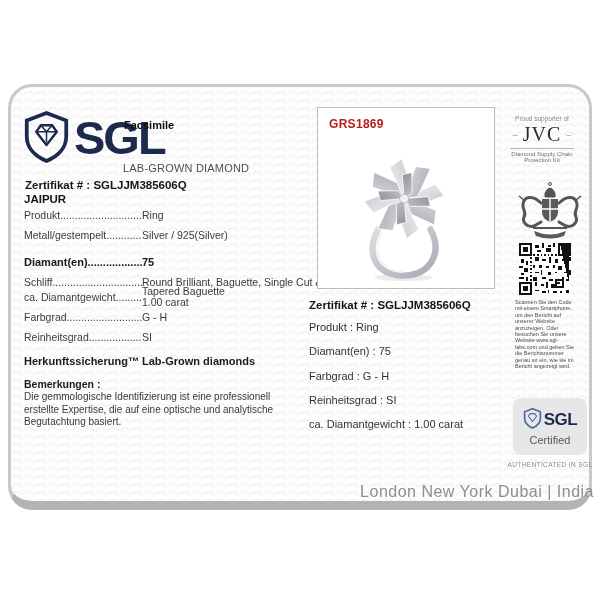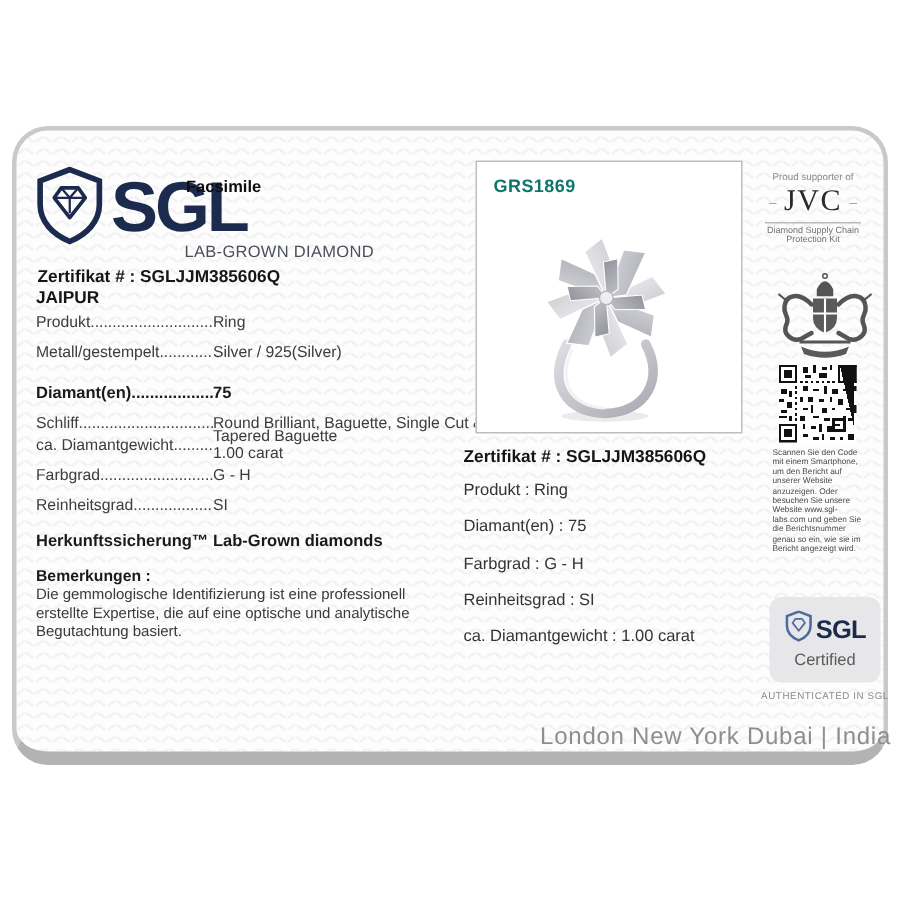--- a/index.html
+++ b/index.html
@@ -38,21 +38,21 @@
   .lrow .lbl { flex:0 0 118px; width:118px; overflow:hidden; white-space:nowrap; }
   .lrow .val { white-space:nowrap; }
   .lrow.bold, .lrow.bold .lbl, .lrow.bold .val { font-weight:bold; color:#1a1a1a; font-size:11px; }
   .val-stack span { display:block; line-height:10.5px; white-space:nowrap; }
   .remarks-title { left:13px; top:291px; font-size:10.5px; font-weight:bold; color:#1a1a1a; }
   .remarks { left:13px; top:304px; width:278px; font-size:10px; line-height:12.5px; color:#3a3a3a; }
   .remarks p { margin:0; }
 
   
   .photo-box { left:306px; top:20px; width:176px; height:180px; background:#ffffff; border:1px solid #bdbdbd; }
-  .photo-ref { position:absolute; left:11px; top:9px; font-size:12px; font-weight:bold; color:#0f766e; letter-spacing:0.3px; }
+  .photo-ref { position:absolute; left:11px; top:9px; font-size:12px; font-weight:bold; color:#b91c1c; letter-spacing:0.3px; }
   .ring-svg { position:absolute; left:26px; top:38px; }
   .det-cert { left:298px; top:212px; font-size:11.5px; font-weight:bold; color:#151515; }
   .det-row { left:298px; font-size:11px; color:#333; }
 
   
   .jvc { left:486px; top:28px; width:90px; text-align:center; }
   .jvc-sup { font-size:6.5px; color:#8a8a8a; }
   .jvc-name-row { display:flex; align-items:center; justify-content:center; gap:5px; margin-top:1px; }
   .jvc-dash { font-size:9px; color:#9a9a9a; }
   .jvc-name { font-family:"Liberation Serif", serif; font-size:20px; color:#2b2b2b; letter-spacing:1px; }

